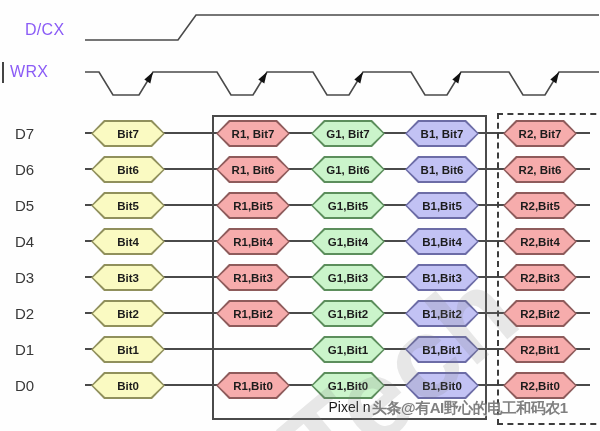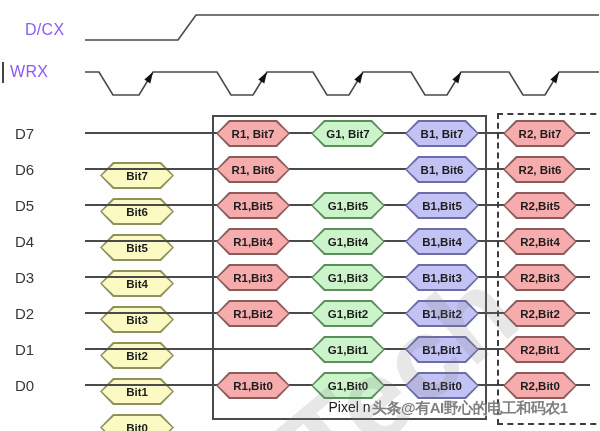--- a/index.html
+++ b/index.html
@@ -32,21 +32,21 @@
     position:absolute;left:15px;top:0;width:42px;height:27px;line-height:27px;
     font-size:15px;color:#383838;z-index:3;
   }
   .hex{position:absolute;top:0;width:74px;height:27px;z-index:3;}
   .hex .bd{position:absolute;left:0;top:0;width:74px;height:27px;display:block;background:var(--bc);
     clip-path:polygon(0px 13.5px,13px 0px,61px 0px,74px 13.5px,61px 27px,13px 27px);}
   .hex .fl{position:absolute;left:2px;top:2px;width:70px;height:23px;display:block;background:var(--fc);
     clip-path:polygon(0px 11.5px,12px 0px,58px 0px,70px 11.5px,58px 23px,12px 23px);}
   .hex .tx{position:absolute;left:0;top:0;width:74px;height:27px;display:flex;
     align-items:center;justify-content:center;font-size:11.5px;font-weight:700;color:#1c1c1c;}
-  .c0{left:100px;margin-top:42px;} .c1{left:216px;} .c2{left:311px;} .c3{left:405px;} .c4{left:503px;}
+  .c0{left:91px;} .c1{left:216px;} .c2{left:311px;} .c3{left:405px;} .c4{left:503px;}
   .yellow{--bc:var(--yellow-border);--fc:var(--yellow-fill);}
   .pink  {--bc:var(--pink-border);  --fc:var(--pink-fill);}
   .green {--bc:var(--green-border); --fc:var(--green-fill);}
   .blue  {--bc:var(--blue-border);  --fc:var(--blue-fill);}
   
   .pixellabel{
     position:absolute;left:212px;top:399px;width:275px;text-align:center;
     font-size:14px;color:#1a1a1a;z-index:4;
   }
   .wm-diag{
@@ -117,20 +117,25 @@
     <div class="hex yellow c0">
         <i class="bd"></i>
         <i class="fl"></i>
         <span class="tx">Bit6</span>
       </div>
     <div class="hex pink c1">
         <i class="bd"></i>
         <i class="fl"></i>
         <span class="tx">R1, Bit6</span>
       </div>
+    <div class="hex green c2">
+        <i class="bd"></i>
+        <i class="fl"></i>
+        <span class="tx">G1, Bit6</span>
+      </div>
     <div class="hex blue c3">
         <i class="bd"></i>
         <i class="fl"></i>
         <span class="tx">B1, Bit6</span>
       </div>
     <div class="hex pink c4">
         <i class="bd"></i>
         <i class="fl"></i>
         <span class="tx">R2, Bit6</span>
       </div>

